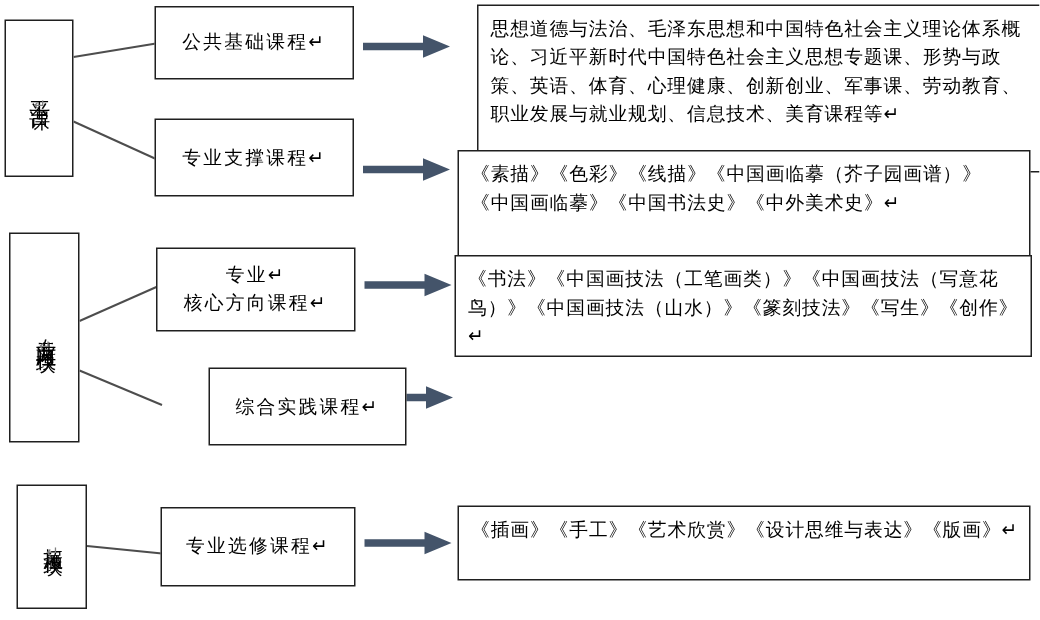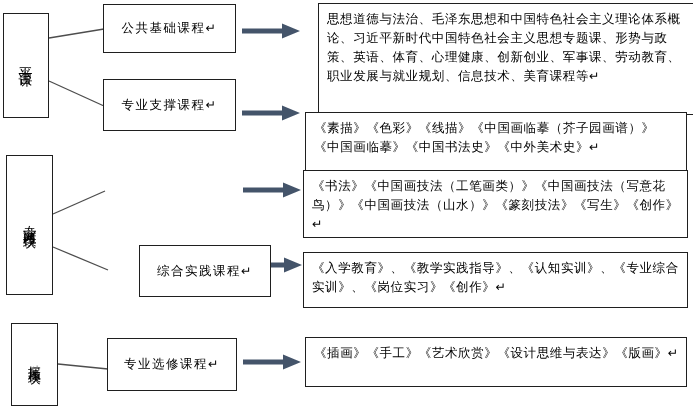--- a/index.html
+++ b/index.html
@@ -41,21 +41,21 @@
   .cb1{left:103px;top:4px;width:133px;height:49px;}
   .cb2{left:103px;top:79px;width:133px;height:52px;font-family:Liberation Serif, serif;}
   .cb3{left:104px;top:165px;width:133px;height:56px;}
   .cb4{left:107px;top:245px;width:132px;height:52px;margin-left:32px;}
   .cb5{left:107px;top:338px;width:130px;height:53px;}
   
   .course{align-items:flex-start;justify-content:flex-start;
     font-size:12.5px;letter-spacing:0.6px;line-height:19px;
     padding:5px 7px 3px 8px;text-align:left;}
   .rb1{left:318px;top:3px;width:382px;height:112px;}
-  .rb2{left:305px;top:100px;width:382px;height:76px;margin-top:12px;}
+  .rb2{left:305px;top:100px;width:382px;height:76px;}
   .rb3{left:303px;top:170px;width:385px;height:68px;justify-content:flex-end;}
   .rb4{left:303px;top:252px;width:385px;height:56px;}
   .rb5{left:305px;top:337px;width:382px;height:50px;}
 </style>
 </head>
 <body>
 
 <div class="stage">
 
   <svg class="layer" viewBox="0 0 693 413" xmlns="http://www.w3.org/2000/svg">
@@ -89,36 +89,37 @@
         <span class="vmark">↵</span>
       </span>
   </div>
 
   <div class="box cat cb1">
     <span>公共基础课程↵</span>
   </div>
   <div class="box cat cb2">
     <span>专业支撑课程↵</span>
   </div>
+  <div class="box cat cb3">
+    <span>专业↵</span>
+    <span>核心方向课程↵</span>
+  </div>
   <div class="box cat cb4">
     <span>综合实践课程↵</span>
   </div>
   <div class="box cat cb5">
     <span>专业选修课程↵</span>
   </div>
 
   <div class="box course rb1">
     <span>思想道德与法治、毛泽东思想和中国特色社会主义理论体系概论、习近平新时代中国特色社会主义思想专题课、形势与政策、英语、体育、心理健康、创新创业、军事课、劳动教育、职业发展与就业规划、信息技术、美育课程等↵</span>
   </div>
   <div class="box course rb2">
     <span>《素描》《色彩》《线描》《中国画临摹（芥子园画谱）》《中国画临摹》《中国书法史》《中外美术史》↵</span>
   </div>
   <div class="box course rb3">
     <span>《书法》《中国画技法（工笔画类）》《中国画技法（写意花鸟）》《中国画技法（山水）》《篆刻技法》《写生》《创作》↵</span>
   </div>
-  <div class="box course rb4">
-    <span>《入学教育》、《教学实践指导》、《认知实训》、《专业综合实训》、《岗位实习》《创作》↵</span>
-  </div>
   <div class="box course rb5">
     <span>《插画》《手工》《艺术欣赏》《设计思维与表达》《版画》↵</span>
   </div>
 
 </div>
 
 </body></html>

